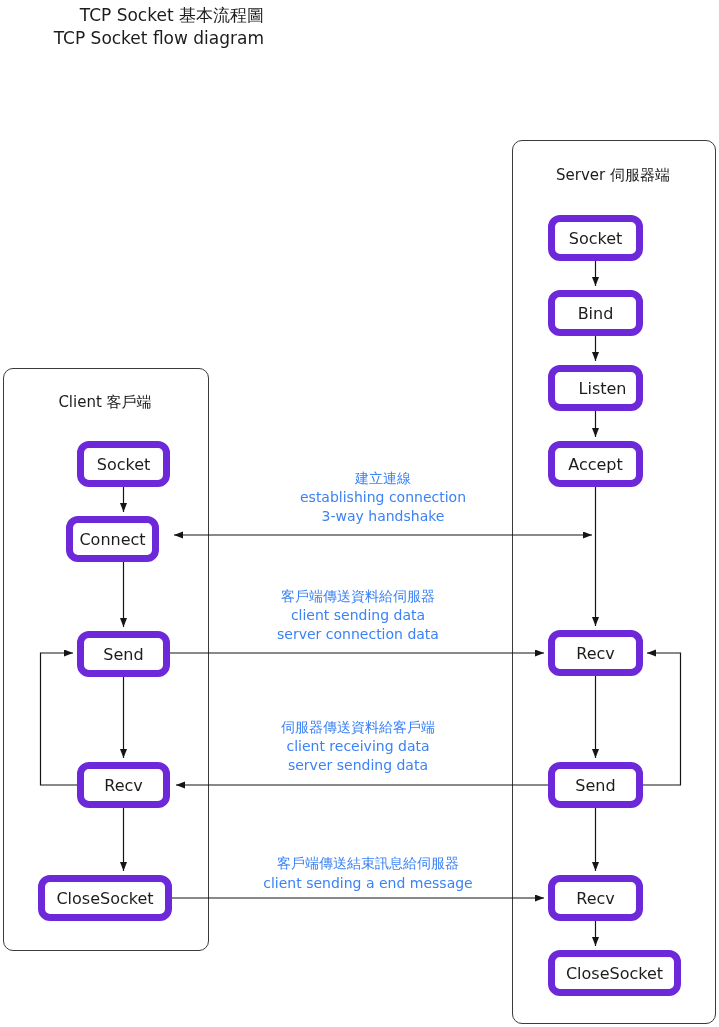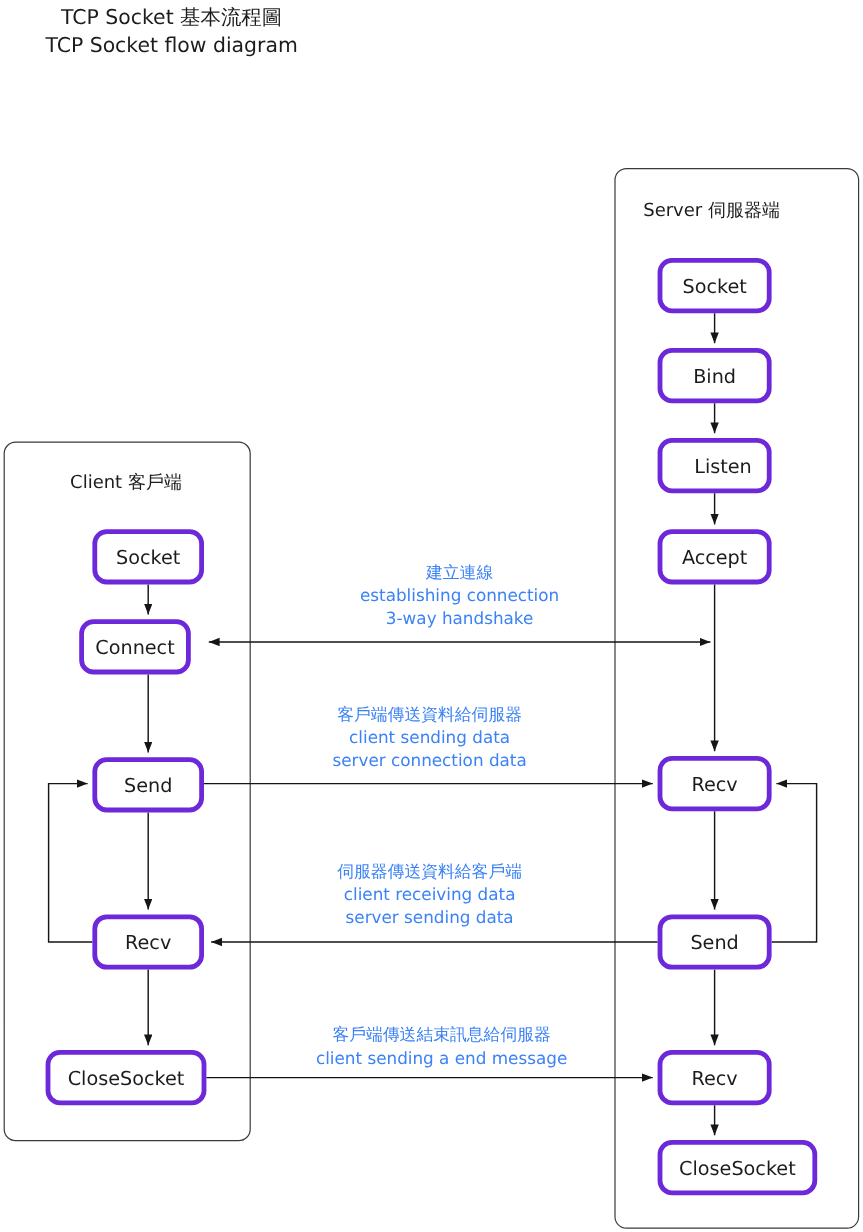--- a/index.html
+++ b/index.html
@@ -10,48 +10,48 @@
     background: #ffffff;
     font-family: "DejaVu Sans", "Liberation Sans", sans-serif;
     color: #1c1c1c;
     overflow: hidden;
   }
   .title-block {
     position: absolute;
     left: 22px;
     top: 4px;
     width: 242px;
-    text-align: center;
+    text-align: right;
     font-size: 17px;
     line-height: 23px;
     color: #1c1c1c;
   }
   .group {
     position: absolute;
     border: 1px solid #3a3a3a;
     border-radius: 10px;
     background: transparent;
   }
   .group-client { left: 3px;   top: 368px; width: 204px; height: 581px; }
   .group-server { left: 512px; top: 140px; width: 202px; height: 882px; }
   .group-header {
     position: absolute;
     text-align: center;
     font-size: 15px;
     color: #1c1c1c;
   }
   .header-client { left: 3px;   top: 393px; width: 204px; }
-  .header-server { left: 492px; top: 166px; width: 202px; }
+  .header-server { left: 512px; top: 166px; width: 202px; }
   .wires {
     position: absolute;
     left: 0; top: 0;
   }
   .node {
     position: absolute;
-    border: 4px solid #6d28d9;
+    border: 7px solid #6d28d9;
     border-radius: 12px;
     background: #ffffff;
     display: flex;
     align-items: center;
     justify-content: center;
     font-size: 16px;
     color: #1c1c1c;
     box-sizing: border-box;
   }
   .n-c-socket      { left: 77px;  top: 441px; width: 93px;  height: 46px; }

